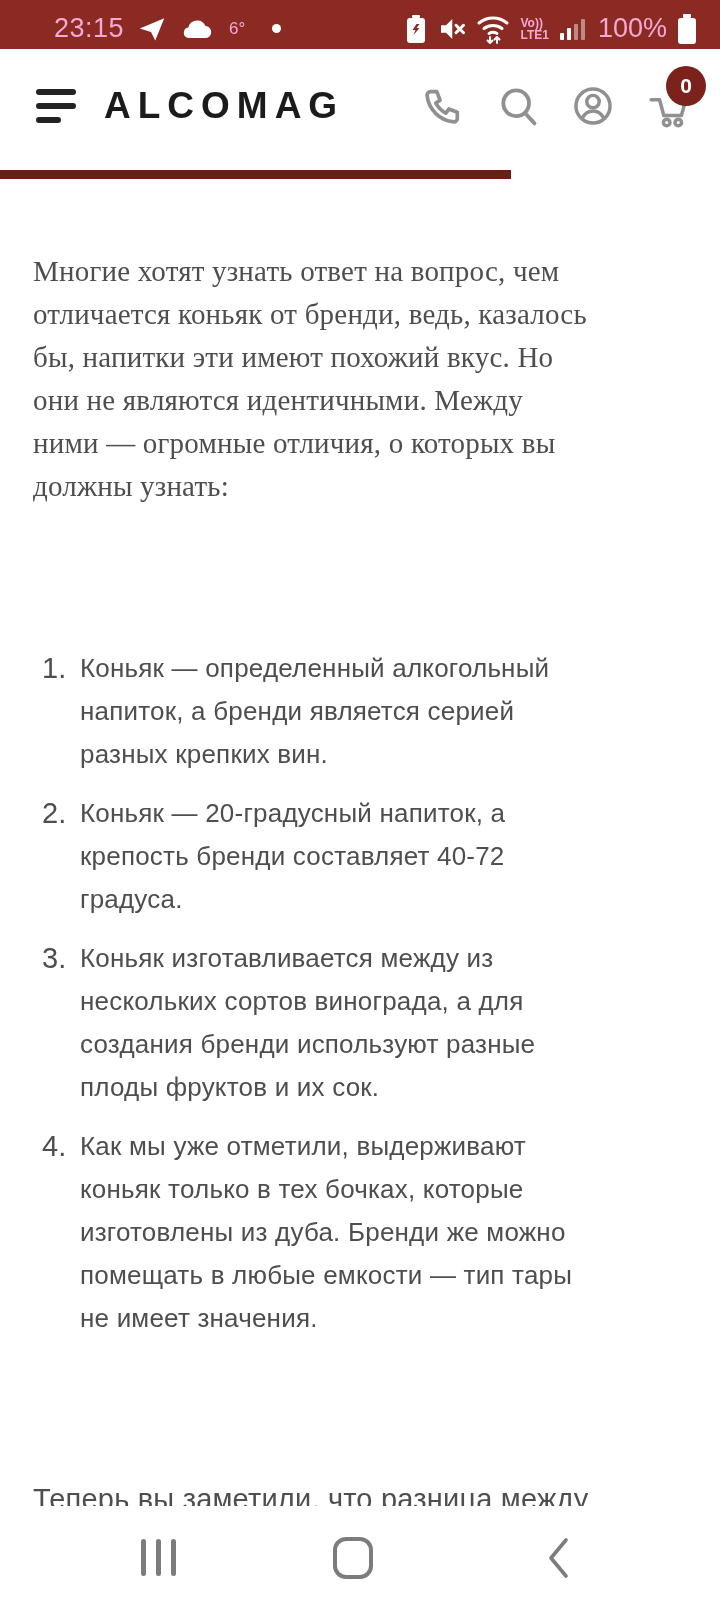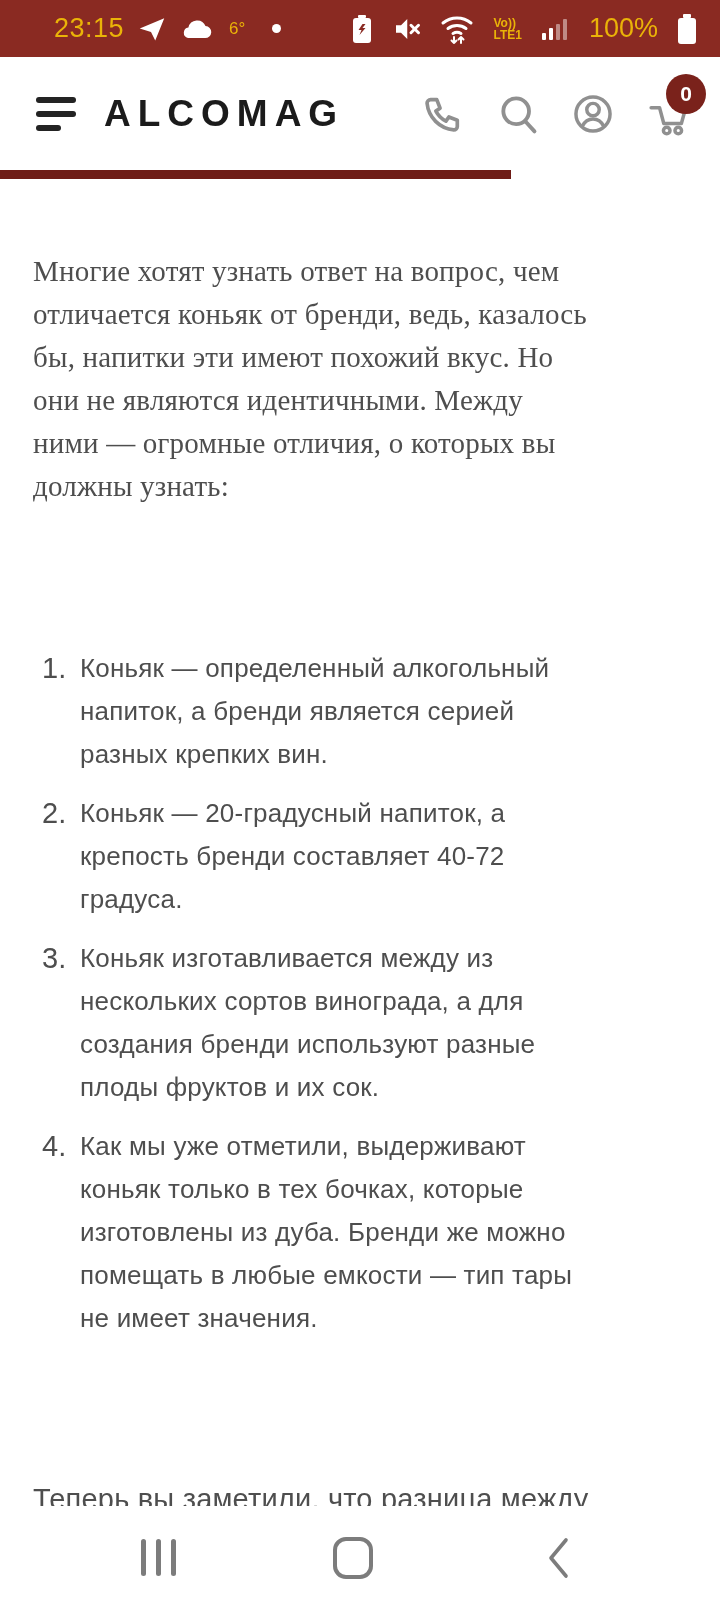--- a/index.html
+++ b/index.html
@@ -5,38 +5,38 @@
   * { margin:0; padding:0; box-sizing:border-box; }
   html,body { width:720px; height:1600px; }
   body {
     position:relative; overflow:hidden; background:#ffffff;
     font-family:"Liberation Sans","DejaVu Sans",sans-serif;
   }
 
   
   .status-bar {
     position:absolute; top:0; left:0; width:720px; height:57px;
-    background:#8a2a22; color:#eab308;
+    background:#8a2a22; color:#f9a8d4;
     display:flex; align-items:center; justify-content:space-between;
     padding:0 22px 0 54px;
   }
   .sb-left { display:flex; align-items:center; gap:13px; }
-  .sb-right { display:flex; align-items:center; gap:18px; }
+  .sb-right { display:flex; align-items:center; gap:9px; }
   .sb-time { font-size:27px; letter-spacing:.5px; }
   .sb-temp { font-size:17px; margin-left:2px; }
   .sb-dot { width:9px; height:9px; border-radius:50%; background:#fff; margin-left:14px; }
   .sb-pct { font-size:27px; margin-left:4px; }
   .volte { font-size:12px; line-height:12px; font-weight:bold; text-align:left; }
   .sig { display:flex; align-items:flex-end; gap:3px; height:22px; margin-left:2px; }
   .sig i { display:block; width:4px; background:#fff; border-radius:1px; }
   .sig .b1{height:7px;} .sig .b2{height:12px;} .sig .b3{height:16px;opacity:.45;} .sig .b4{height:21px;opacity:.45;}
 
   
   .header {
-    position:absolute; top:57px; left:0; width:720px; height:113px;
+    position:absolute; top:49px; left:0; width:720px; height:113px;
     background:#ffffff; display:flex; align-items:center;
   }
   .hamburger { margin-left:36px; width:40px; cursor:pointer; }
   .hamburger span { display:block; height:6px; border-radius:3px; background:#232323; margin-bottom:8px; }
   .hamburger span:nth-child(1){ width:40px; }
   .hamburger span:nth-child(2){ width:40px; }
   .hamburger span:nth-child(3){ width:25px; margin-bottom:0; }
   .logo { margin-left:28px; text-align:center; }
   .logo-title { font-size:37px; font-weight:800; letter-spacing:7px; color:#1b1b1b; }
   .logo-sub { font-size:18px; letter-spacing:3.5px; color:#2a2a2a; margin-top:1px; }

